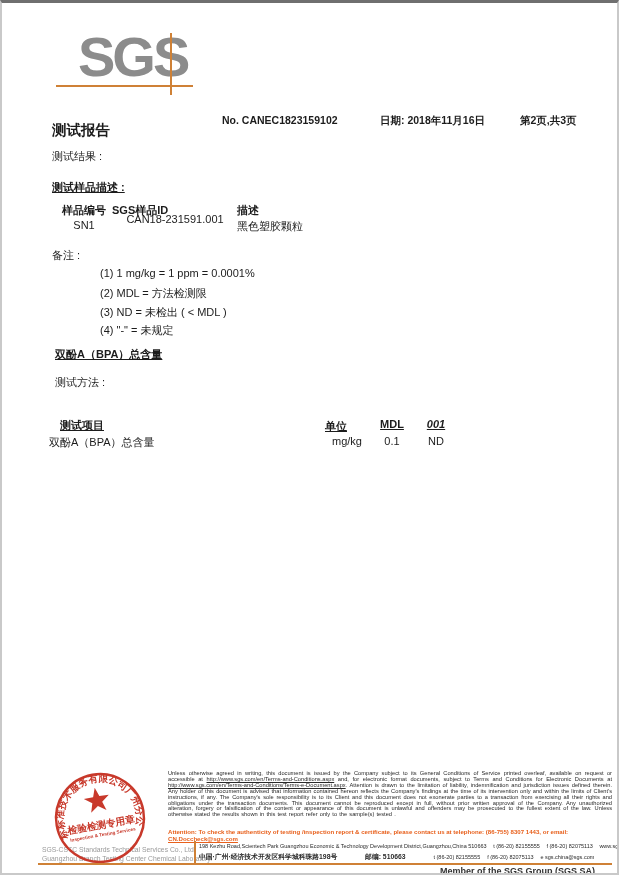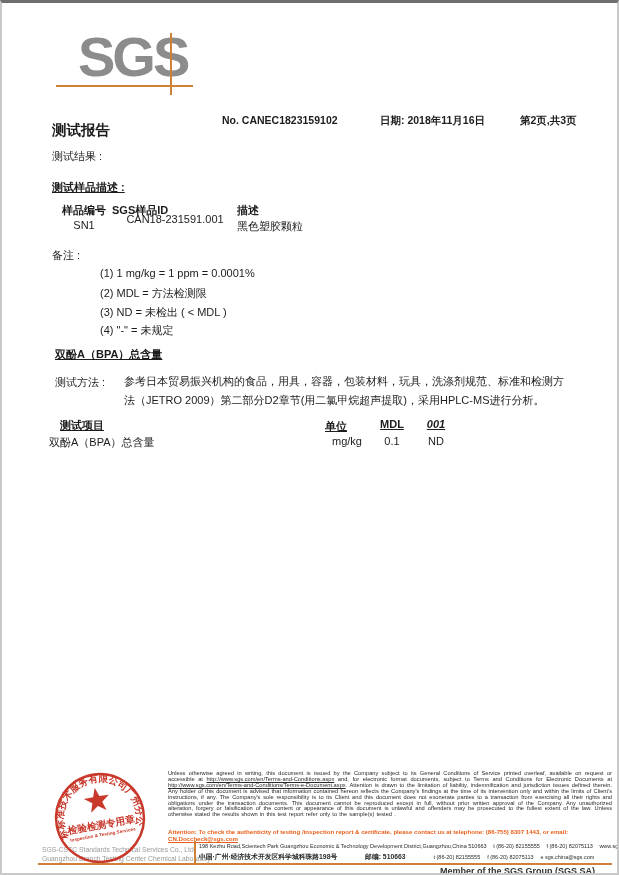--- a/index.html
+++ b/index.html
@@ -93,22 +93,20 @@
   </div>
 
   <div class="lbl-notes body-text">备注 :</div>
   <div class="note-0 body-text">(1) 1 mg/kg = 1 ppm = 0.0001%</div>
   <div class="note-1 body-text">(2) MDL = 方法检测限</div>
   <div class="note-2 body-text">(3) ND = 未检出 ( &lt; MDL )</div>
   <div class="note-3 body-text">(4) "-" = 未规定</div>
 
   <div class="bpa-heading body-text">双酚A（BPA）总含量</div>
   <div class="method-label body-text">测试方法 :</div>
-  <div class="method-l1 body-text">参考日本贸易振兴机构的食品，用具，容器，包装材料，玩具，洗涤剂规范、标准和检测方</div>
-  <div class="method-l2 body-text">法（JETRO 2009）第二部分D2章节(用二氯甲烷超声提取)，采用HPLC-MS进行分析。</div>
 
   <div>
     <div class="rt-h-item body-text">测试项目</div>
     <div class="rt-h-unit body-text">单位</div>
     <div class="rt-h-mdl body-text">MDL</div>
     <div class="rt-h-001 body-text">001</div>
     <div class="rt-v-item body-text">双酚A（BPA）总含量</div>
     <div class="rt-v-unit body-text">mg/kg</div>
     <div class="rt-v-mdl body-text">0.1</div>
     <div class="rt-v-001 body-text">ND</div>

